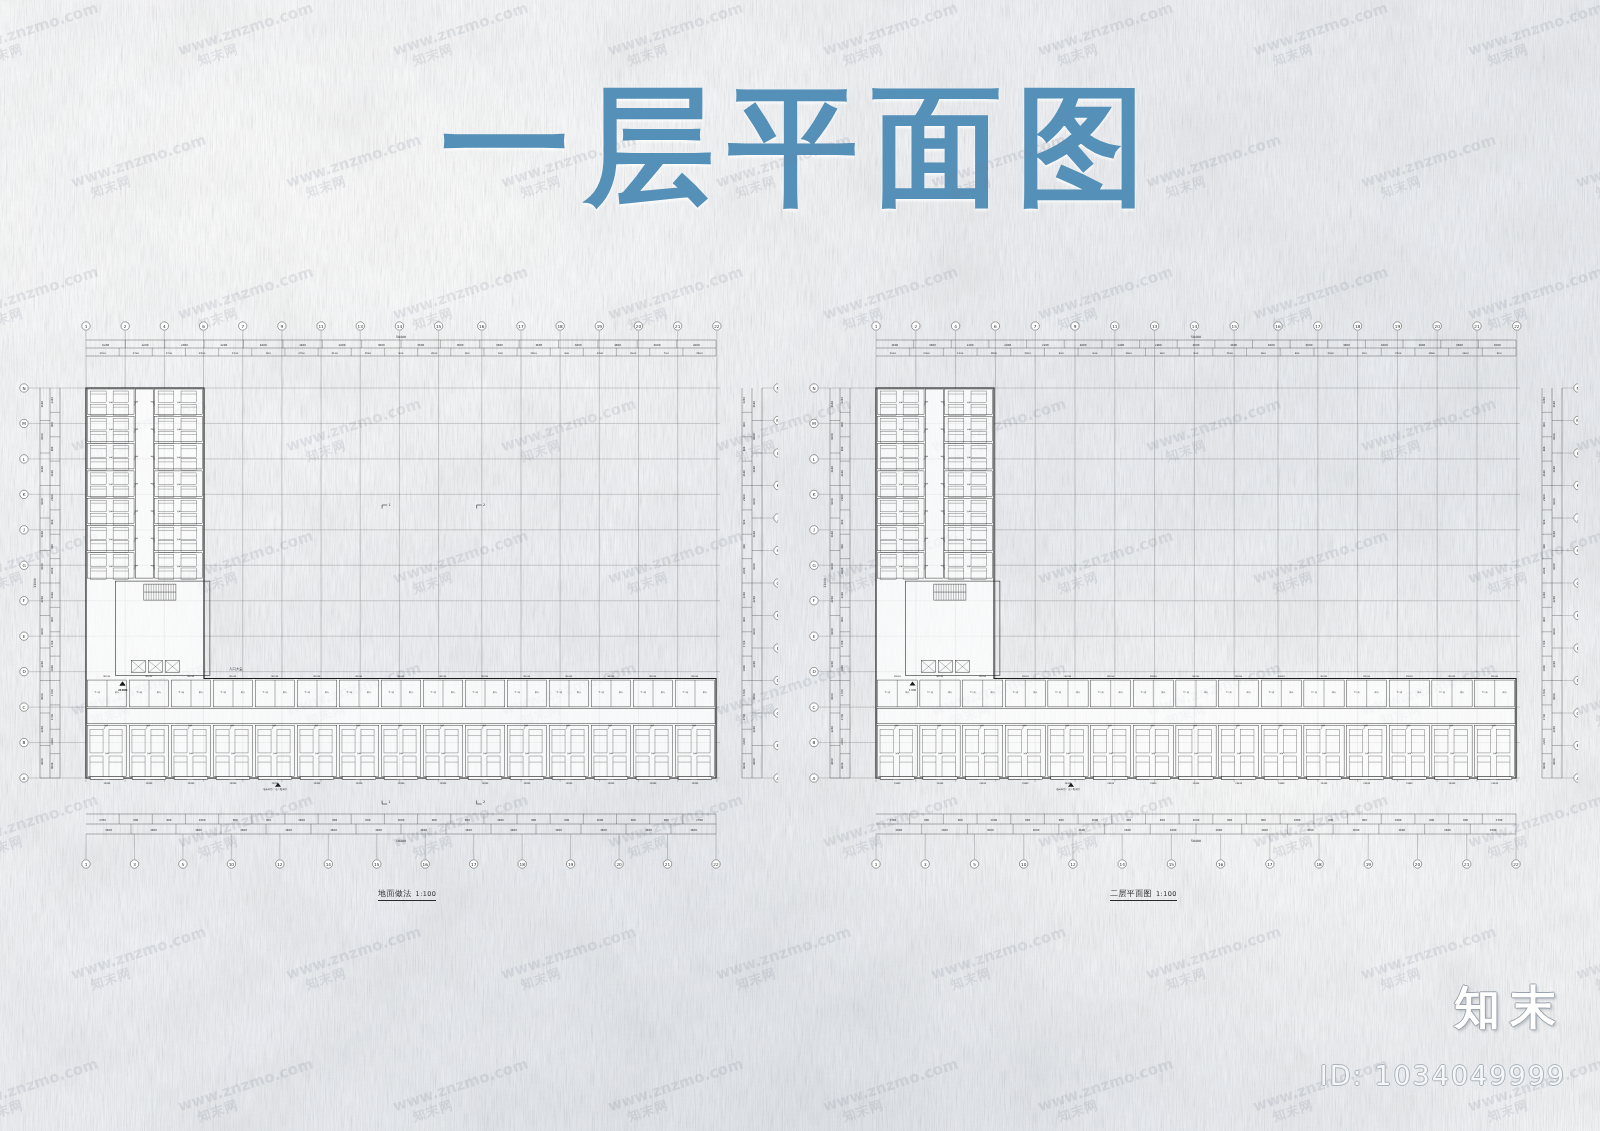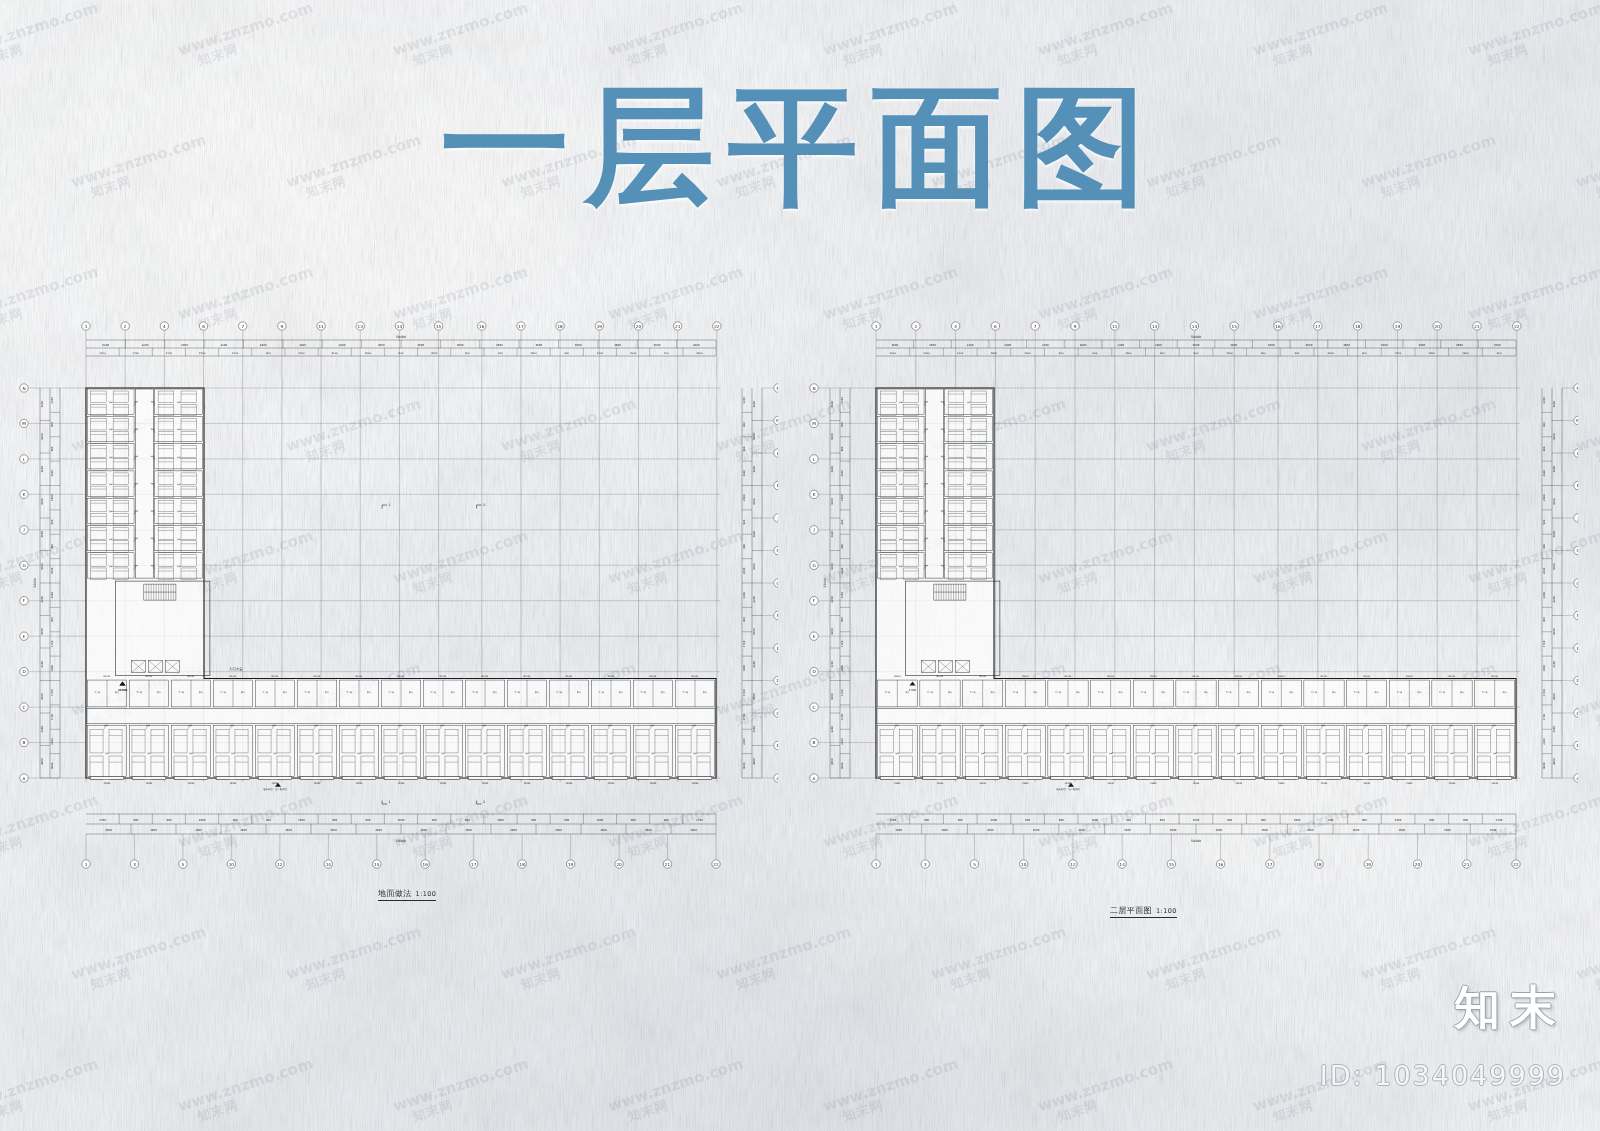--- a/index.html
+++ b/index.html
@@ -2062,20 +2062,20 @@
         <rect x="679.5333333333334" y="466.8" width="34.26666666666654" height="2.4" fill="#ffffff" stroke="#1b1b1b" stroke-width="0.45"></rect>
         <rect x="79" y="398.385" width="638" height="15.414749999999998" fill="none" stroke="#1b1b1b" stroke-width="0.45"></rect>
         <g>
           <path d="M111.5 375.55l3 -4 l3 4 z" fill="#1b1b1b"></path>
           <text x="114.5" y="381.05" font-size="2.6" fill="#1f1f1f" text-anchor="middle">3.900</text>
         </g>
         <text x="270" y="480" font-size="2.4" fill="#1f1f1f" text-anchor="middle">地面做法：见工程做法</text>
         <path d="M270 476.8 l3 -4 l3 4 z" fill="#1b1b1b"></path>
       </g>
     </svg>
-  <div class="plan-caption" style="left:312px;top:578px;margin-top:17px;">
+  <div class="plan-caption" style="left:312px;top:578px;">
     <span>二层平面图</span><span class="scale">1:100</span>
     <span class="ul"></span>
   </div>
 </div>
 
 <div id="brand">知末</div>
 <div id="brand-id">ID: 1034049999</div>
 
 </body></html>

